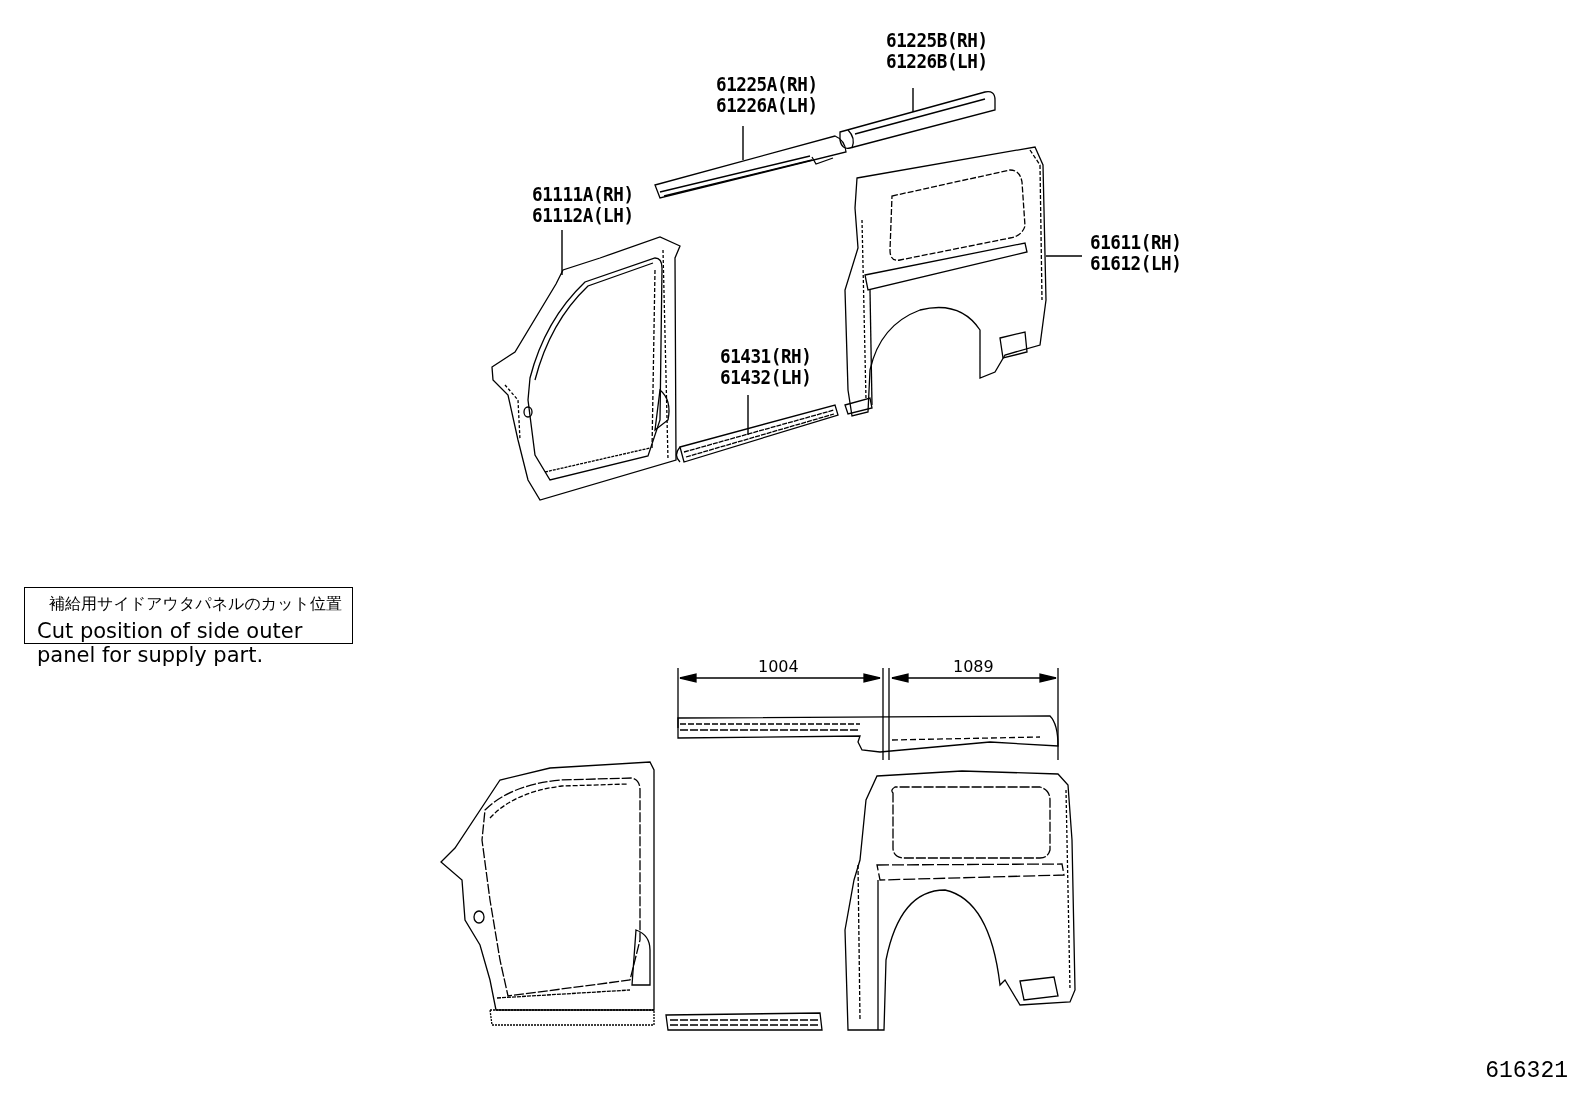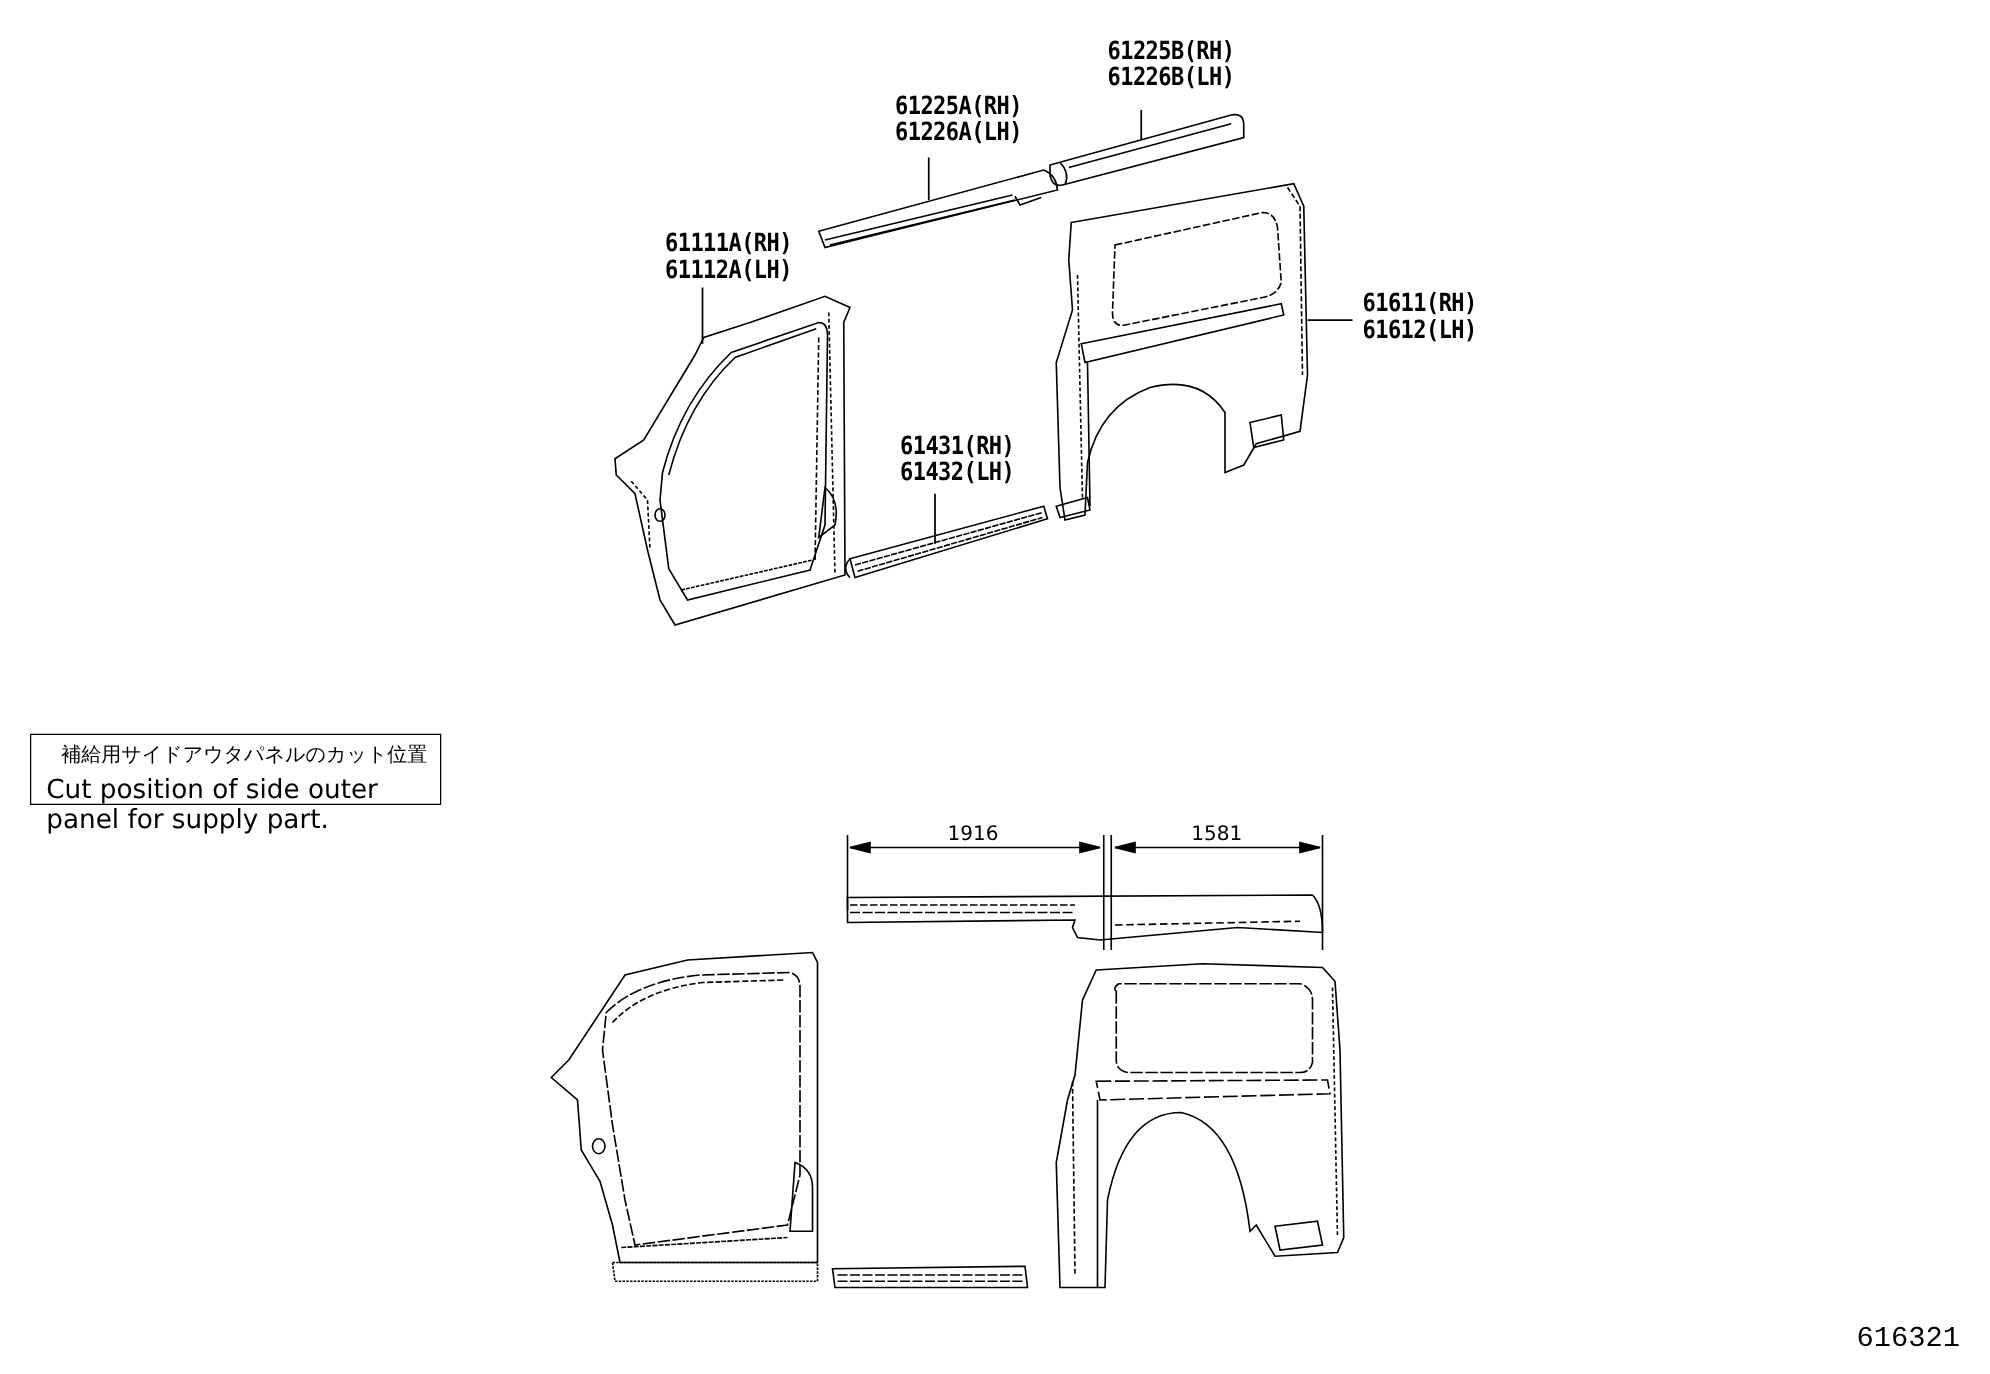--- a/index.html
+++ b/index.html
@@ -140,16 +140,16 @@
   <div>61432(LH)</div>
 </div>
 
 <div class="notebox">
   <div class="jp">補給用サイドアウタパネルのカット位置</div>
   <div class="en">Cut position of side outer panel for supply part.</div>
 </div>
 <div class="note2">
 </div>
 
-<div class="dim" style="left:758px;top:657px;">1916</div>
-<div class="dim" style="left:953px;top:657px;">1581</div>
+<div class="dim" style="left:758px;top:657px;">1004</div>
+<div class="dim" style="left:953px;top:657px;">1089</div>
 
 <div class="ref">616321</div>
 
 </body></html>

